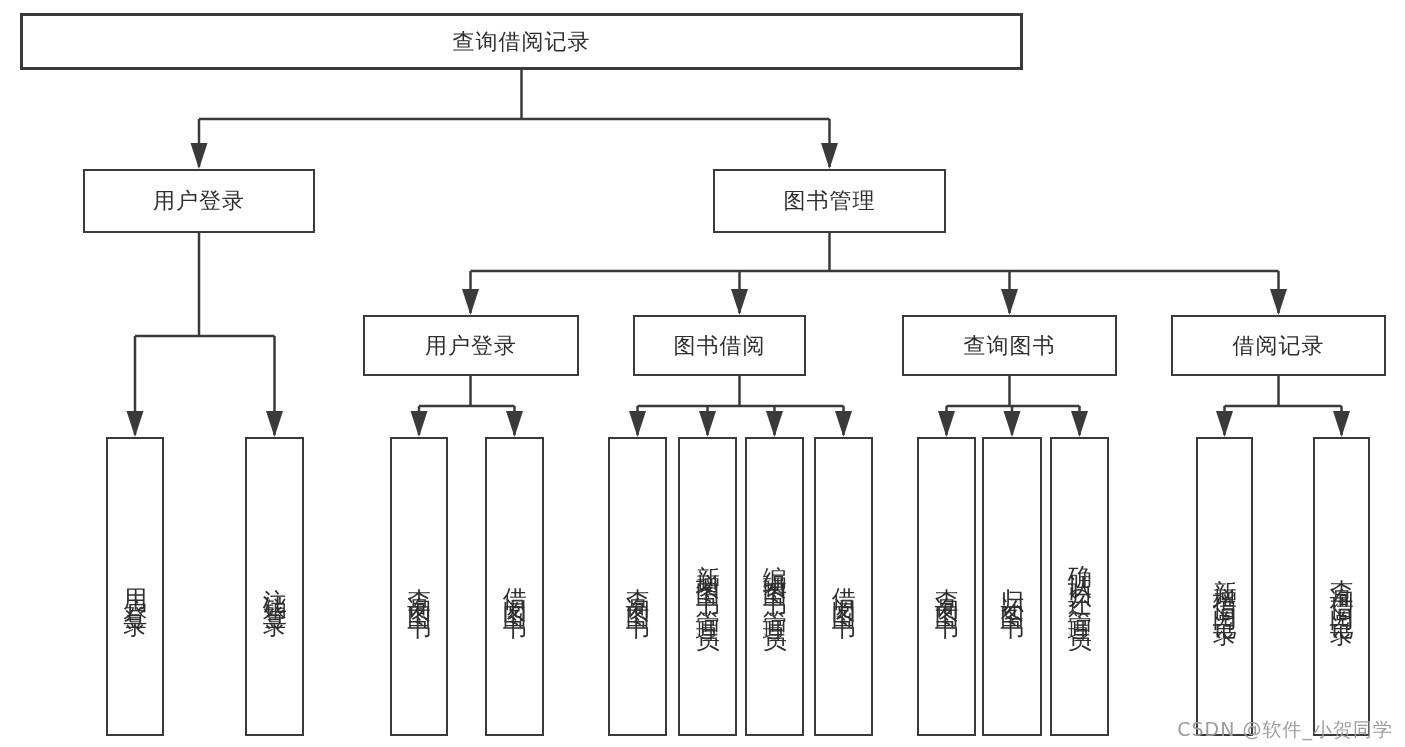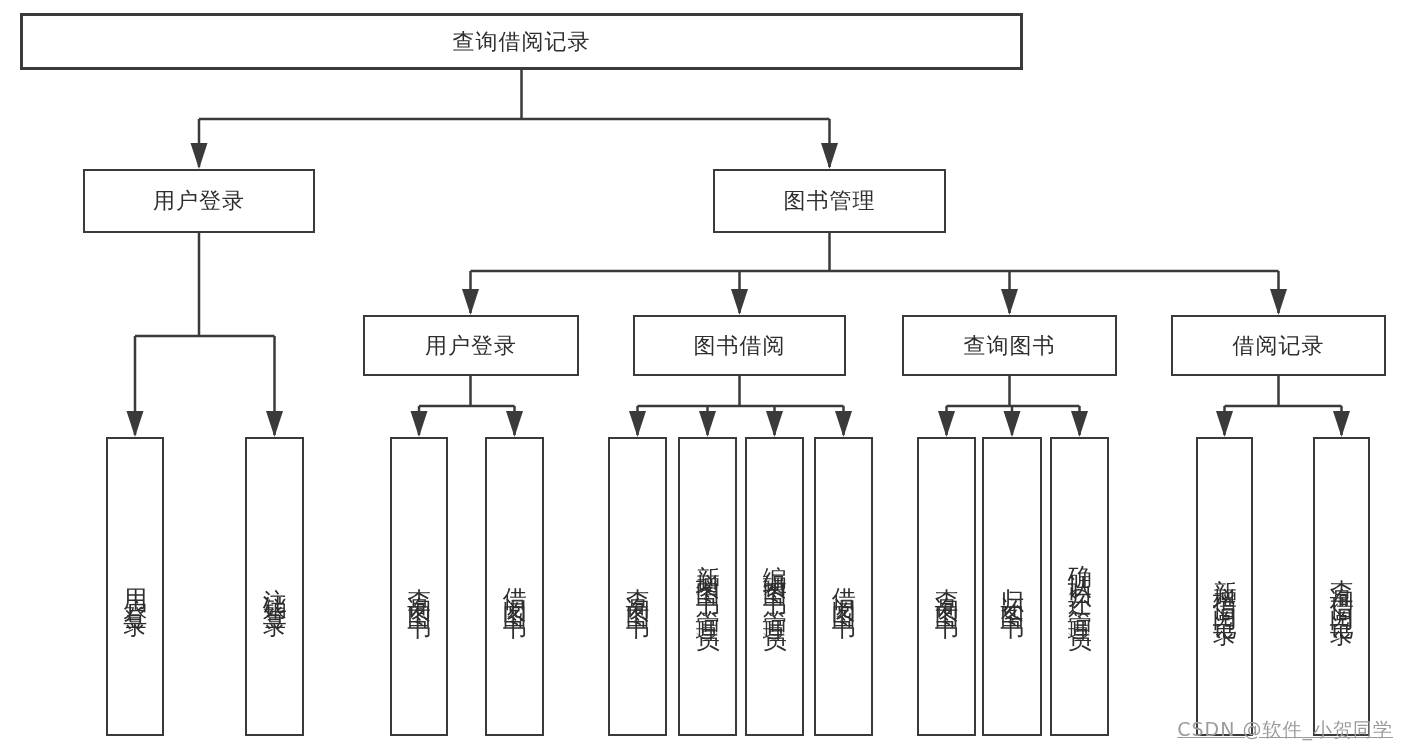--- a/index.html
+++ b/index.html
@@ -44,21 +44,20 @@
   }
   .watermark {
     position: absolute;
     right: 12px;
     bottom: 4px;
     z-index: 2;
     font-size: 19px;
     letter-spacing: 1px;
     color: var(--wm, #9c9c9c);
     white-space: nowrap;
-    text-decoration: underline;
   }
 </style>
 </head>
 <body>
 
 <div class="canvas">
 
   <svg class="connectors" width="1405" height="747">
       <line x1="521.5" y1="70" x2="521.5" y2="119" stroke="#3a3a3a" stroke-width="2.5"></line>
       <line x1="199" y1="119" x2="829.5" y2="119" stroke="#3a3a3a" stroke-width="2.5"></line>
@@ -113,21 +112,21 @@
       <polygon points="1216,411 1233,411 1224.5,437" fill="#3a3a3a"></polygon>
       <polygon points="1333,411 1350,411 1341.5,437" fill="#3a3a3a"></polygon>
     </svg>
 
   <div class="node h-node root-node" style="left:20px;top:13px;width:1003px;height:57px">查询借阅记录</div>
 
   <div class="node h-node" style="left:83px;top:169px;width:232px;height:64px">用户登录</div>
   <div class="node h-node" style="left:713px;top:169px;width:233px;height:64px">图书管理</div>
 
   <div class="node h-node" style="left:363px;top:315px;width:216px;height:61px">用户登录</div>
-  <div class="node h-node" style="left:633px;top:315px;width:213px;height:61px">图书借阅</div>
+  <div class="node h-node" style="left:633px;top:315px;width:173px;height:61px">图书借阅</div>
   <div class="node h-node" style="left:902px;top:315px;width:215px;height:61px">查询图书</div>
   <div class="node h-node" style="left:1171px;top:315px;width:215px;height:61px">借阅记录</div>
 
   <div class="node leaf" style="left:106px;top:437px;width:58px;height:299px">用户登录</div>
   <div class="node leaf" style="left:245px;top:437px;width:59px;height:299px">注销登录</div>
 
   <div class="node leaf" style="left:390px;top:437px;width:58px;height:299px">查询图书</div>
   <div class="node leaf" style="left:485px;top:437px;width:59px;height:299px">借阅图书</div>
 
   <div class="node leaf" style="left:608px;top:437px;width:59px;height:299px">查询图书</div>

